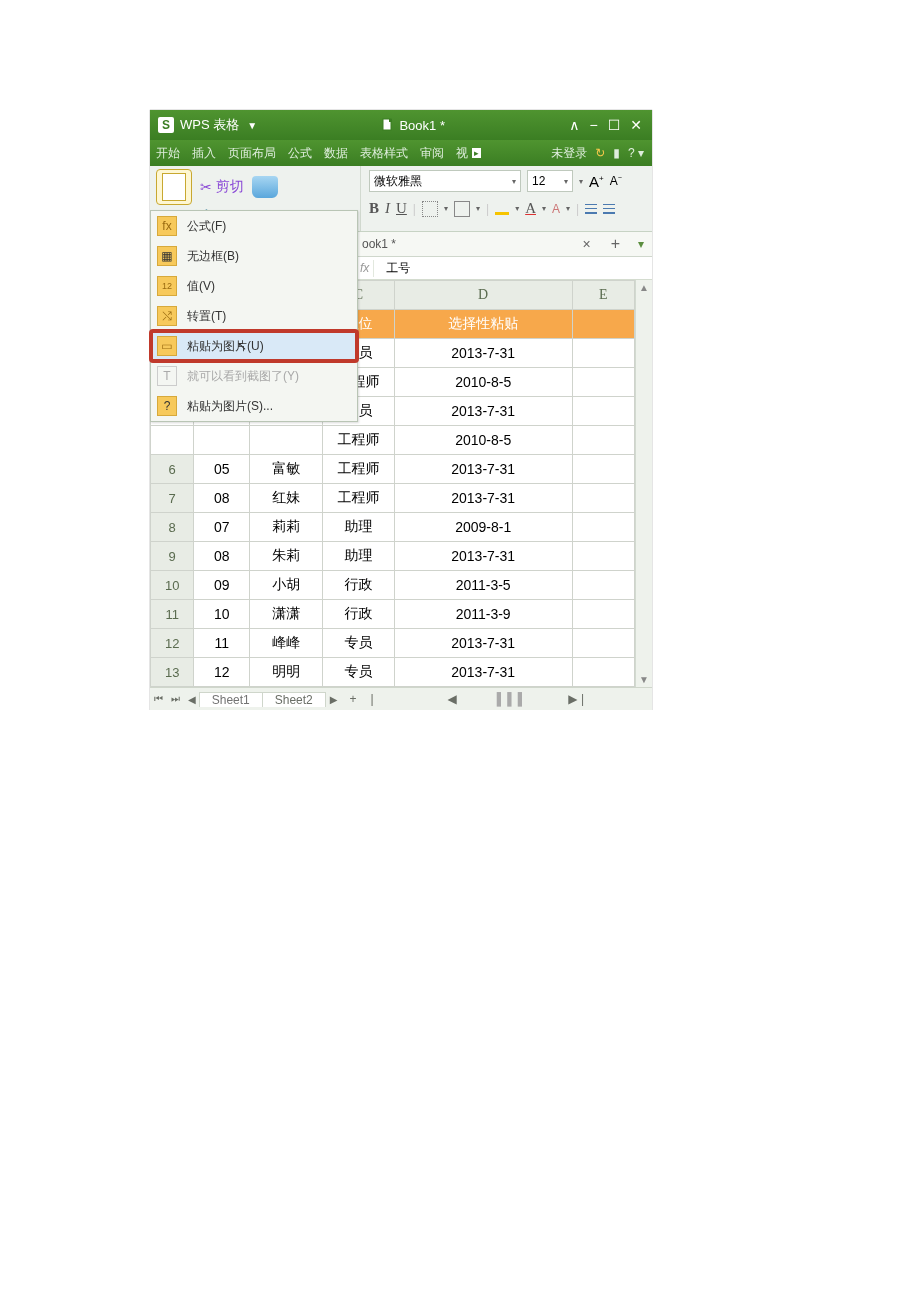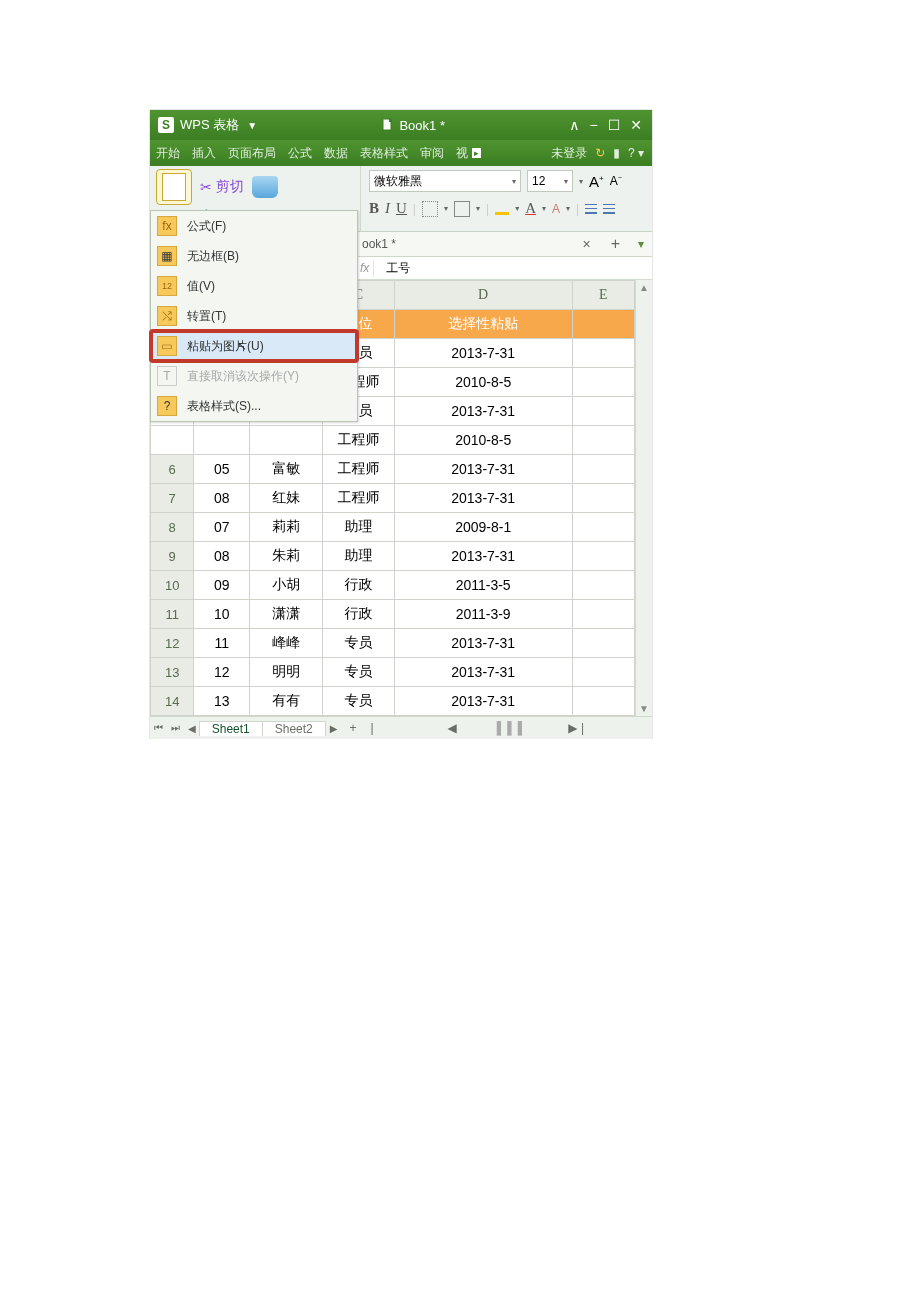--- a/index.html
+++ b/index.html
@@ -79,21 +79,21 @@
   .sel-row td { background:#fff; position:relative; }
   .sel-top { border-top:1px dashed #4a7b2e !important; }
   .sel-bot { border-bottom:1.5px dashed #4a7b2e !important; }
   .sel-right { border-right:1.5px dashed #4a7b2e !important; }
   .vscroll { width:16px; background:#eef2ec; border-left:1px solid #d2dad0; display:flex; flex-direction:column; justify-content:space-between; align-items:center; padding:2px 0; }
   .vscroll .arrow { font-size:10px; color:#888; }
   
   .sheetbar { height:22px; background:#eef2ec; border-top:1px solid #cfd6cb; display:flex; align-items:center; font-size:12px; color:#6a6e66; }
   .sheetbar .nav { padding:0 4px; font-size:10px; }
   .sheetbar .sheet { padding:0 12px; border:1px solid #cfd6cb; border-bottom:none; background:#fff; margin-left:-1px; }
-  .sheetbar .sheet.active { background:#fff; color:#14532d; }
+  .sheetbar .sheet.active { background:#fff; color:#737373; }
   .sheetbar .plus { padding:0 8px; }
   .sheetbar .hsep { padding:0 6px; }
   .sheetbar .hscroll { flex:1; display:flex; align-items:center; justify-content:center; gap:40px; }
   
   .caption { margin-top:34px; margin-left:30px; font-size:20px; color:#1a1a1a; letter-spacing:1px; }
   .hidden-left { visibility:hidden; }
 </style>
 </head>
 <body>
 
@@ -237,25 +237,25 @@
         <span>转置(T)</span>
       </div>
       <div class="item hl">
         <div class="red-outline"></div>
         <span class="ic" style="background:#f7c95b;color:#9a6b10;border:1px solid #d7a93b;">▭</span>
         <span>粘贴为图片(U)</span>
         <span style="position:absolute;left:86px;top:8px;font-size:12px;">↖</span>
       </div>
       <div class="item disabled">
         <span class="ic" style="border:1px solid #ccc;color:#aaa;">T</span>
-        <span>直接取消该次操作(Y)</span>
+        <span>就可以看到截图了(Y)</span>
       </div>
       <div class="item">
         <span class="ic" style="background:#f7c95b;border:1px solid #d7a93b;">?</span>
-        <span>表格样式(S)...</span>
+        <span>粘贴为图片(S)...</span>
       </div>
     </div>
 
     <div class="gridwrap">
       <table class="grid">
         <colgroup>
           <col class="row-hdr">
             <col class="col-a">
             <col class="col-b">
             <col class="col-c">
@@ -367,28 +367,20 @@
               <td>11</td>
               <td>峰峰</td>
               <td>专员</td>
               <td>2013-7-31</td>
               <td></td>
             </tr>
           <tr>
               <td class="row-hdr">13</td>
               <td>12</td>
               <td>明明</td>
-              <td>专员</td>
-              <td>2013-7-31</td>
-              <td></td>
-            </tr>
-          <tr>
-              <td class="row-hdr">14</td>
-              <td>13</td>
-              <td>有有</td>
               <td>专员</td>
               <td>2013-7-31</td>
               <td></td>
             </tr>
         </tbody>
       </table>
       <div class="vscroll">
         <span class="arrow">▲</span>
         <span class="arrow">▼</span>
       </div>

